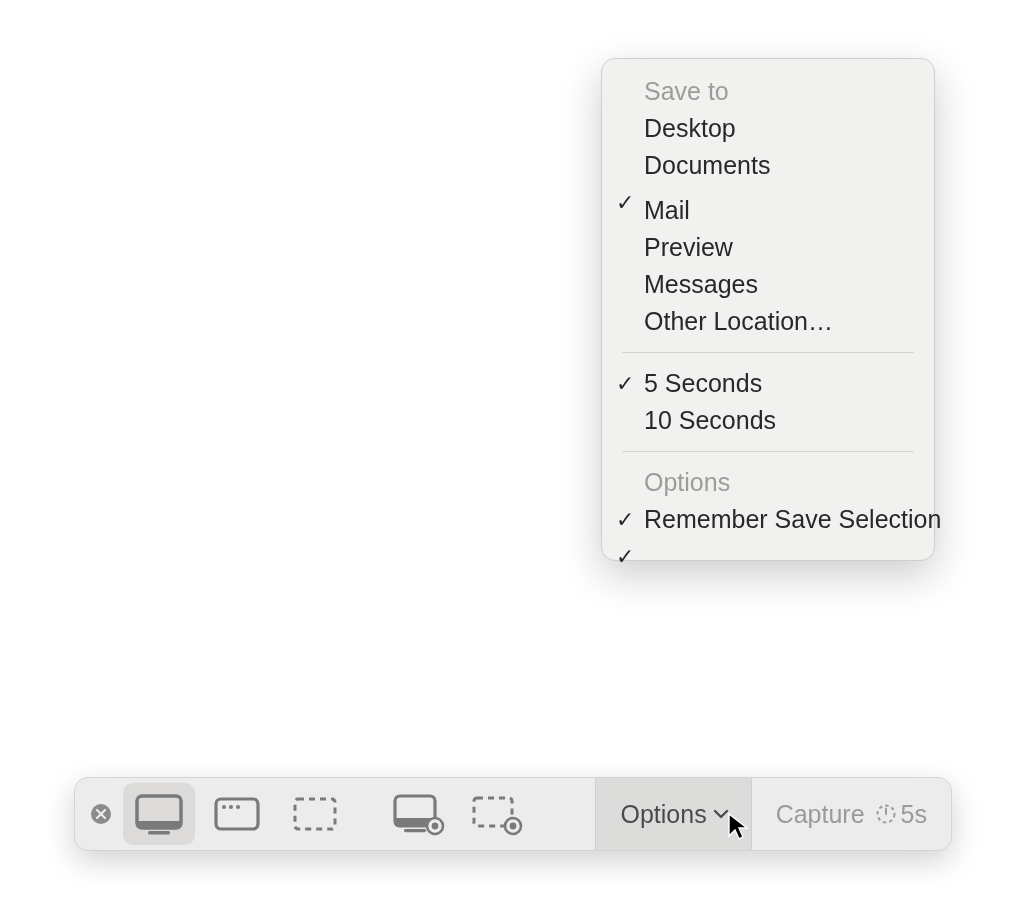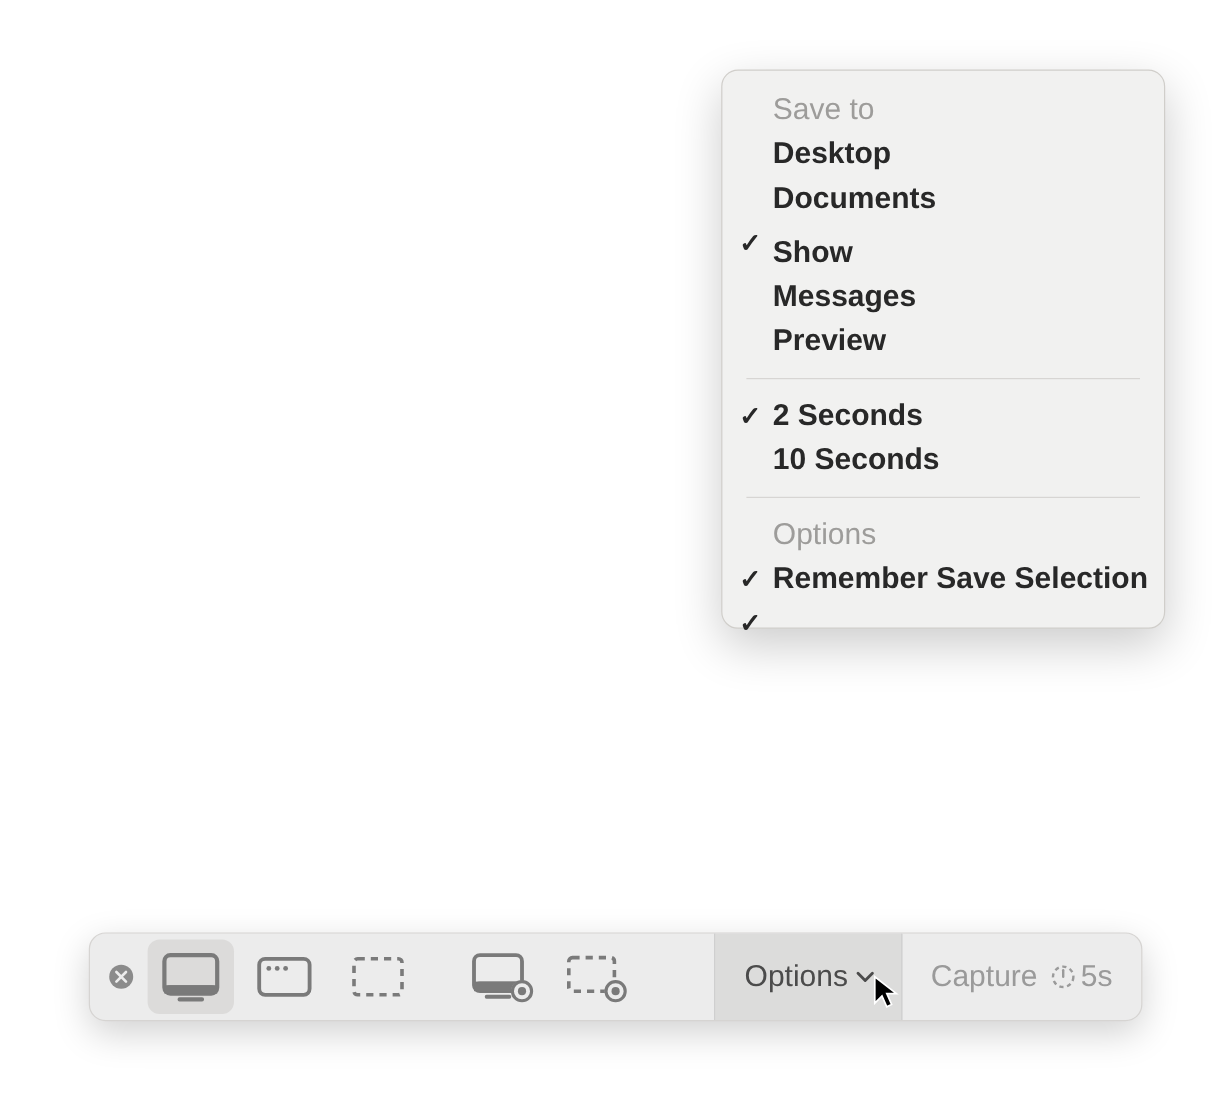--- a/index.html
+++ b/index.html
@@ -66,39 +66,38 @@
     align-items: center;
     cursor: pointer;
     font-size: 25px;
     color: #9a9a9a;
   }
   .capture-btn .clock { margin: 0 4px 0 10px; display:flex; align-items:center; }
   .menu {
     position: absolute;
     left: 601px;
     top: 58px;
-    width: 370px;
+    width: 334px;
     background: #f1f1f0;
     border: 1px solid #d0ceca;
     border-radius: 14px;
     box-shadow: 0 14px 40px rgba(0,0,0,0.20);
     padding: 14px 0;
     font-size: 25px;
   }
   .menu-heading {
     color: #9d9c9a;
     padding: 4px 10px 4px 42px;
   }
   .menu-item {
     position: relative;
     color: #282828;
     padding: 4px 10px 4px 42px;
     cursor: pointer;
     white-space: nowrap;
-    font-weight: bold;
   }
   .menu-item .check {
     position: absolute;
     left: 14px;
     top: 6px;
     font-size: 22px;
     color: #282828;
   }
   .menu-sep {
     height: 1px;
@@ -114,27 +113,28 @@
 </style>
 </head>
 <body>
 
 <div class="menu">
 
   <div class="menu-heading">Save to</div>
   <div class="menu-item"><span>Desktop</span></div>
   <div class="menu-item"><span>Documents</span></div>
   <div class="menu-item"><span class="check">✓</span></div>
-  <div class="menu-item"><span>Show</span></div>
+  <div class="menu-item"><span>Mail</span></div>
+  <div class="menu-item"><span>Preview</span></div>
   <div class="menu-item"><span>Messages</span></div>
-  <div class="menu-item"><span>Preview</span></div>
+  <div class="menu-item"><span>Other Location…</span></div>
 
   <div class="menu-sep"></div>
 
-  <div class="menu-item"><span class="check">✓</span><span>2 Seconds</span></div>
+  <div class="menu-item"><span class="check">✓</span><span>5 Seconds</span></div>
   <div class="menu-item"><span>10 Seconds</span></div>
 
   <div class="menu-sep"></div>
 
   <div class="menu-heading">Options</div>
   <div class="menu-item"><span class="check">✓</span><span>Remember Save Selection</span></div>
   <div class="menu-item"><span class="check">✓</span></div>
 
 </div>
 

